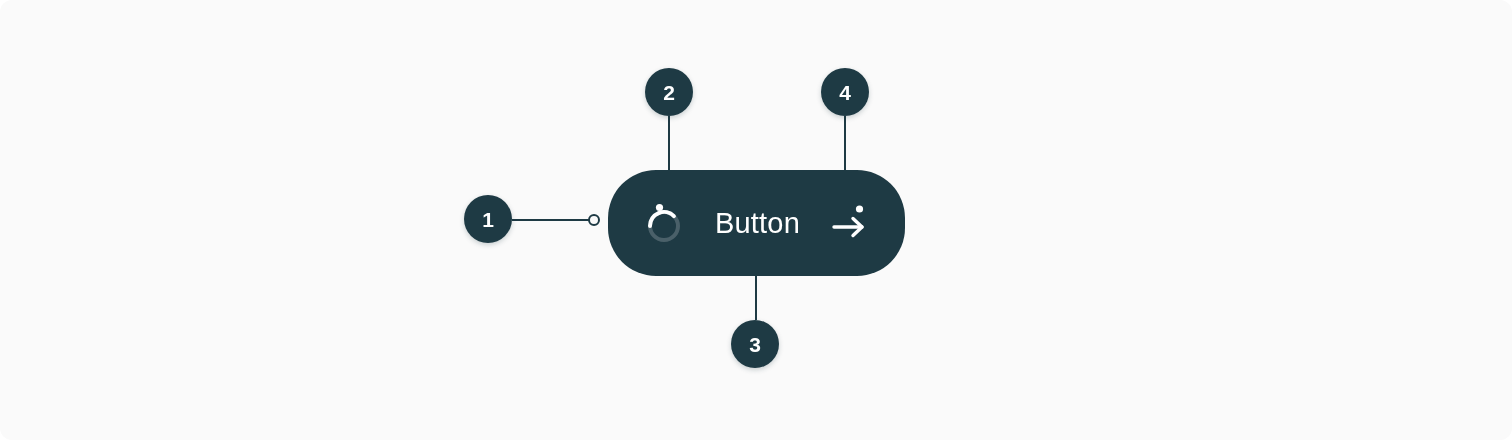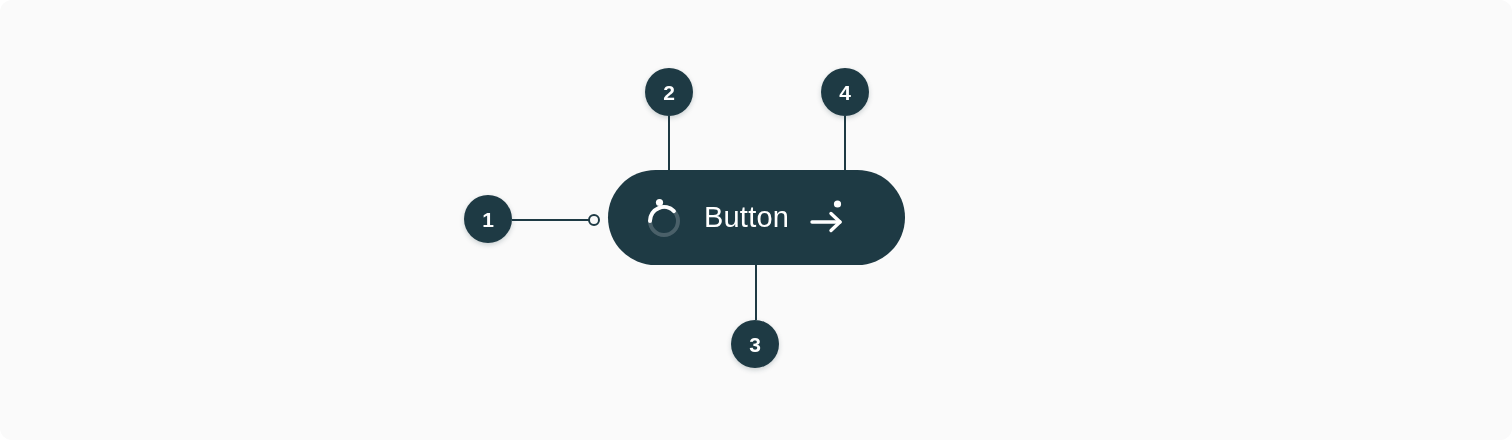--- a/index.html
+++ b/index.html
@@ -56,28 +56,28 @@
     box-shadow: 0 2px 5px rgba(30, 58, 68, 0.22);
     user-select: none;
   }
 
   
   .demo-button {
     position: absolute;
     left: 608px;
     top: 170px;
     width: 297px;
-    height: 95px;
+    height: 106px;
     box-sizing: border-box;
     background: #1e3a44;
     border-radius: 48px;
     border: none;
     display: flex;
     align-items: center;
-    justify-content: flex-start;
+    justify-content: space-between;
     gap: 18px;
     padding: 0 34px;
     cursor: pointer;
   }
 
   .btn-label {
     color: #ffffff;
     font-size: 29px;
     font-weight: 400;
     letter-spacing: 0.2px;

